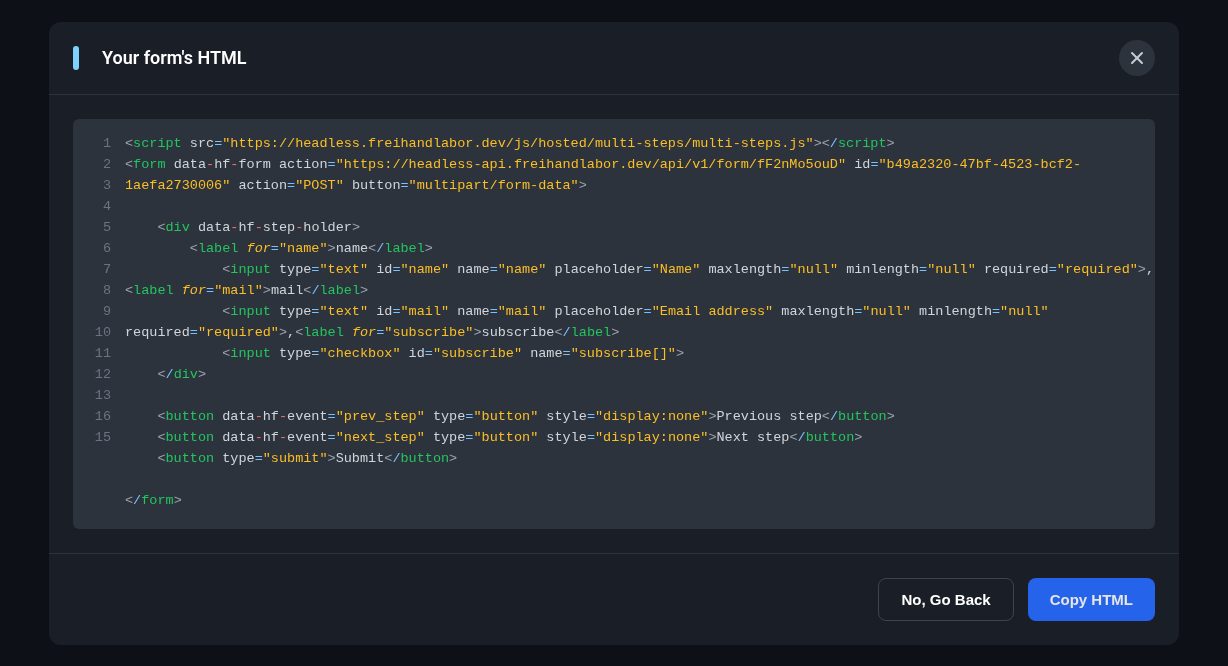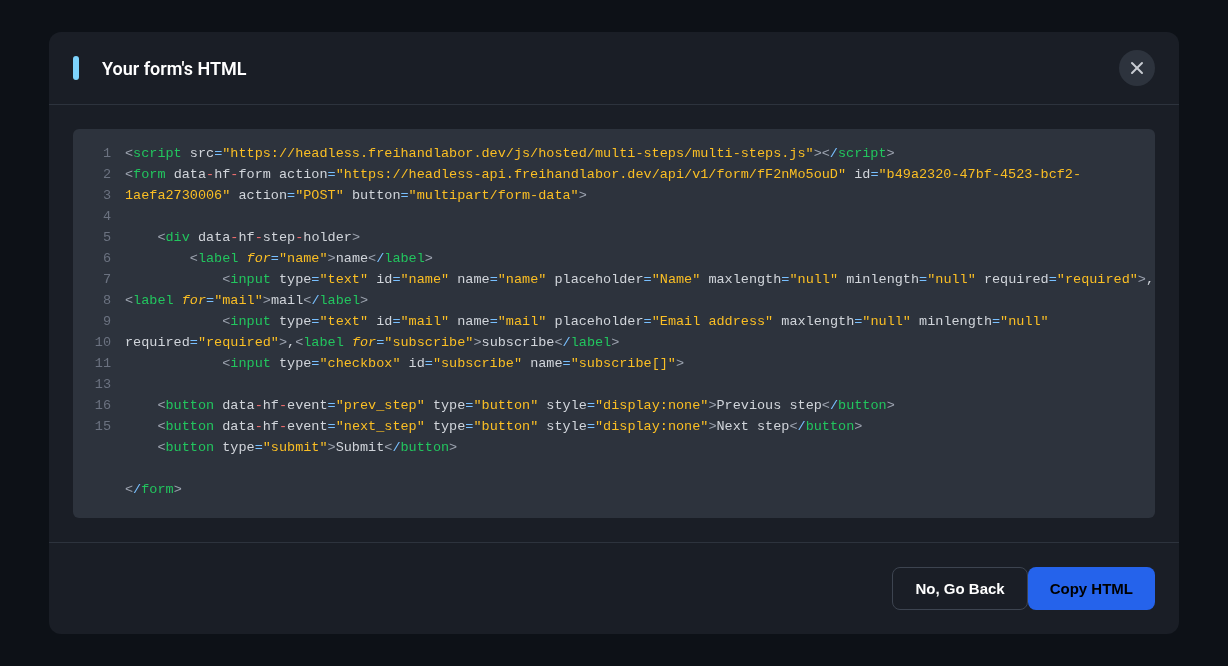--- a/index.html
+++ b/index.html
@@ -112,20 +112,21 @@
     .t-attr { color: #d1d5db; text-align: center; }
     .t-op { color: #79c0ff; }
     .t-str { color: #fbbf24; }
     .t-text { color: #d1d5db; }
     .t-dash { color: #f87171; }
     .t-for { color: #fbbf24; font-style: italic; }
 
     .modal-footer {
       display: flex;
       justify-content: flex-end;
+      gap: 14px;
       padding: 24px;
       border-top: 1px solid #2d333d;
     }
 
     .btn {
       padding: 12px 22px;
       border-radius: 8px;
       font-size: 15px;
       font-weight: 600;
       cursor: pointer;
@@ -133,21 +134,21 @@
     }
 
     .btn-secondary {
       background: transparent;
       color: #ffffff;
       border: 1px solid #3d4450;
     }
 
     .btn-primary {
       background: #2563eb;
-      color: #000000;
+      color: #e5e5e5;
     }
   </style>
 </head>
 <body>
 
 <div class="modal">
   <div class="modal-header">
     <div class="header-left">
       <div class="accent-bar"></div>
       <div class="modal-title">Your form's HTML</div>
@@ -200,20 +201,24 @@
         </div>
         <div class="code-line">
           <span class="line-number">10</span>
           <span class="line-content"><span class="t-attr">required</span><span class="t-op">=</span><span class="t-str">"required"</span><span class="t-punct">&gt;</span><span class="t-text">,</span><span class="t-punct">&lt;</span><span class="t-tag">label</span><span> </span><span class="t-for">for</span><span class="t-op">=</span><span class="t-str">"subscribe"</span><span class="t-punct">&gt;</span><span class="t-text">subscribe</span><span class="t-punct">&lt;</span><span class="t-op">/</span><span class="t-tag">label</span><span class="t-punct">&gt;</span></span>
         </div>
         <div class="code-line">
           <span class="line-number">11</span>
           <span class="line-content"><span>            </span><span class="t-punct">&lt;</span><span class="t-tag">input</span><span> </span><span class="t-attr">type</span><span class="t-op">=</span><span class="t-str">"checkbox"</span><span> </span><span class="t-attr">id</span><span class="t-op">=</span><span class="t-str">"subscribe"</span><span> </span><span class="t-attr">name</span><span class="t-op">=</span><span class="t-str">"subscribe[]"</span><span class="t-punct">&gt;</span></span>
         </div>
         <div class="code-line">
+          <span class="line-number">12</span>
+          <span class="line-content"><span>    </span><span class="t-punct">&lt;</span><span class="t-op">/</span><span class="t-tag">div</span><span class="t-punct">&gt;</span></span>
+        </div>
+        <div class="code-line">
           <span class="line-number">13</span>
           <span class="line-content">&nbsp;</span>
         </div>
         <div class="code-line">
           <span class="line-number">16</span>
           <span class="line-content"><span>    </span><span class="t-punct">&lt;</span><span class="t-tag">button</span><span> </span><span class="t-attr">data</span><span class="t-dash">-</span><span class="t-attr">hf</span><span class="t-dash">-</span><span class="t-attr">event</span><span class="t-op">=</span><span class="t-str">"prev_step"</span><span> </span><span class="t-attr">type</span><span class="t-op">=</span><span class="t-str">"button"</span><span> </span><span class="t-attr">style</span><span class="t-op">=</span><span class="t-str">"display:none"</span><span class="t-punct">&gt;</span><span class="t-text">Previous step</span><span class="t-punct">&lt;</span><span class="t-op">/</span><span class="t-tag">button</span><span class="t-punct">&gt;</span></span>
         </div>
         <div class="code-line">
           <span class="line-number">15</span>
           <span class="line-content"><span>    </span><span class="t-punct">&lt;</span><span class="t-tag">button</span><span> </span><span class="t-attr">data</span><span class="t-dash">-</span><span class="t-attr">hf</span><span class="t-dash">-</span><span class="t-attr">event</span><span class="t-op">=</span><span class="t-str">"next_step"</span><span> </span><span class="t-attr">type</span><span class="t-op">=</span><span class="t-str">"button"</span><span> </span><span class="t-attr">style</span><span class="t-op">=</span><span class="t-str">"display:none"</span><span class="t-punct">&gt;</span><span class="t-text">Next step</span><span class="t-punct">&lt;</span><span class="t-op">/</span><span class="t-tag">button</span><span class="t-punct">&gt;</span></span>

